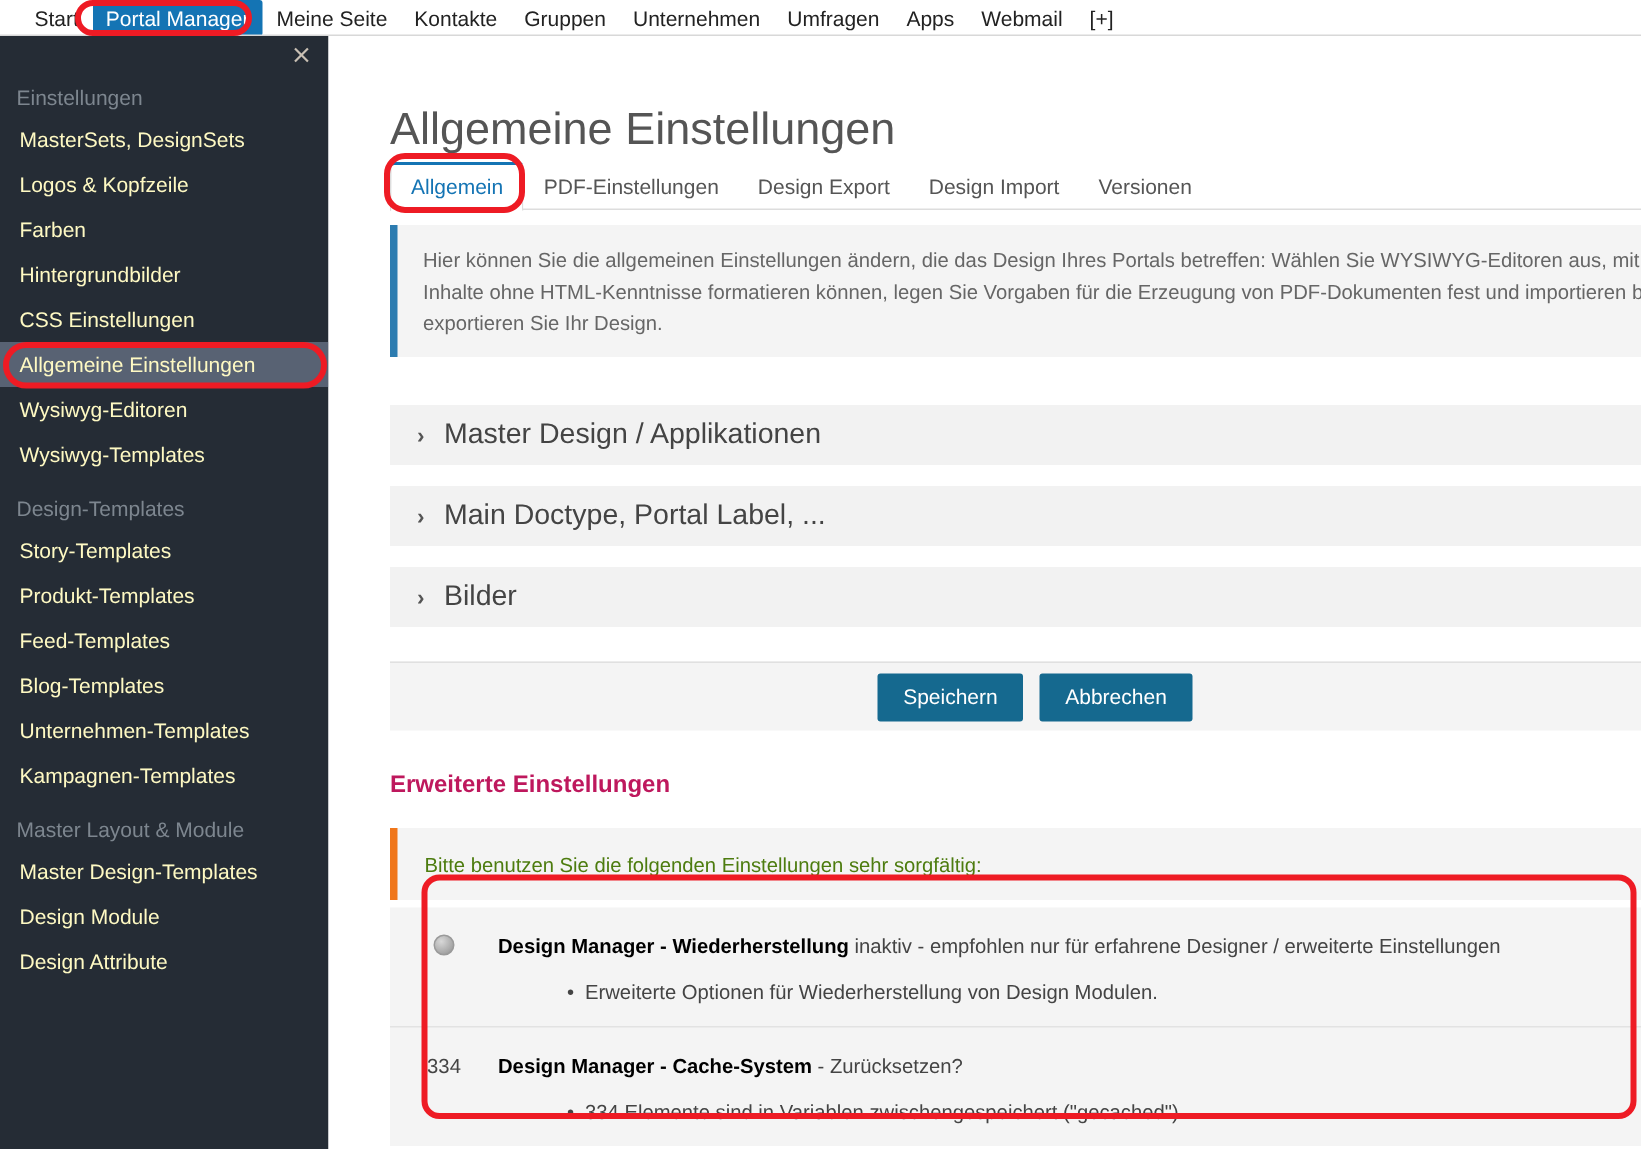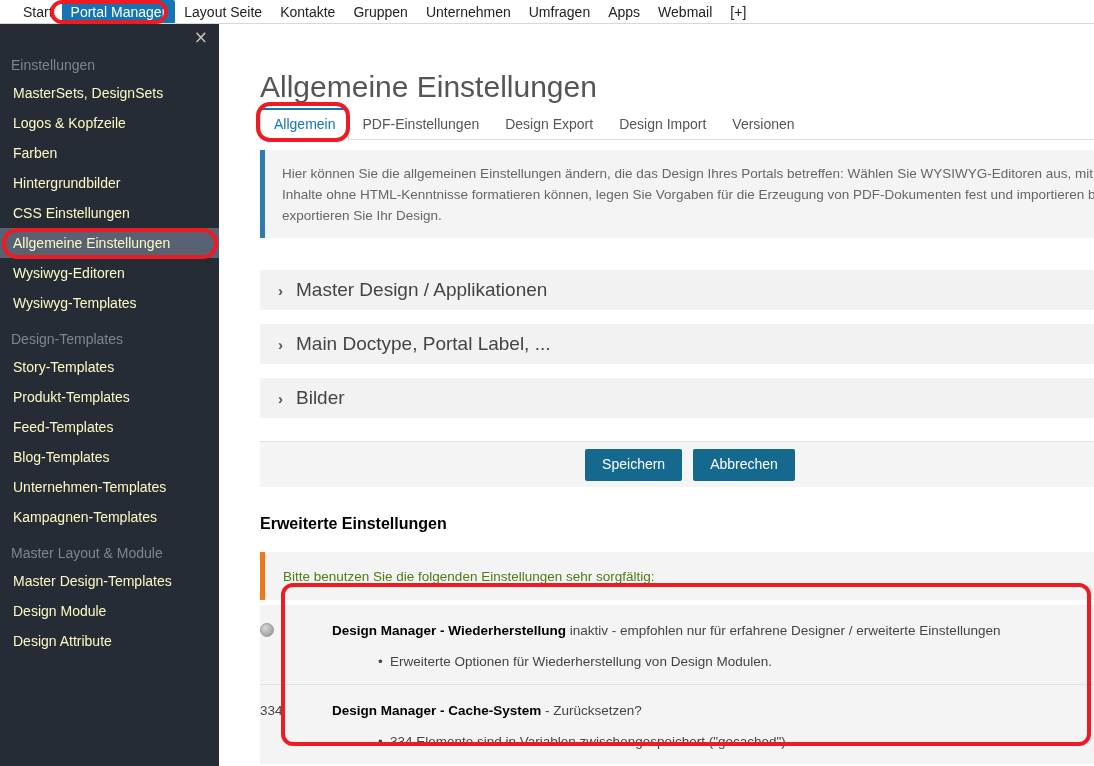--- a/index.html
+++ b/index.html
@@ -171,21 +171,21 @@
     padding: 7px 17px 8px 17px;
     cursor: pointer;
     border-radius: 2px;
     line-height: 17px;
   }
 
   
   #adv-title {
     position: absolute; left: 41px; top: 491px;
     font-size: 16px; font-weight: bold;
-    color: #000000;
+    color: #be185d;
   }
   #warn-alert {
     position: absolute; left: 41px; top: 528px;
     width: 860px; height: 48px;
     background: #f4f4f4;
     border-left: 5px solid #f0761a;
     display: flex; align-items: center;
   }
   #warn-alert span {
     font-size: 13.5px;
@@ -204,21 +204,21 @@
     position: relative;
   }
   .opt-row + .opt-row { border-top: 1px solid #e2e2e2; }
   .opt-head {
     display: flex; align-items: flex-start;
     white-space: nowrap;
   }
   .opt-marker {
     width: 72px;
     flex: 0 0 72px;
-    display: flex; justify-content: flex-start;
+    display: flex; justify-content: center;
     padding-top: 2px;
   }
   .radio-dot {
     width: 14px; height: 14px;
     border-radius: 50%;
     background: radial-gradient(circle at 35% 30%, #d8d8d8 0%, #a9a9a9 65%, #8d8d8d 100%);
     border: 1px solid #9a9a9a;
     display: inline-block;
     cursor: pointer;
   }
@@ -282,21 +282,21 @@
     width: 810px; height: 163px;
     border-radius: 12px;
   }
 </style>
 </head>
 <body>
 
 <div id="topnav">
     <div class="topnav-item">Start</div>
     <div class="topnav-item active">Portal Manager</div>
-    <div class="topnav-item">Layout Seite</div>
+    <div class="topnav-item">Meine Seite</div>
     <div class="topnav-item">Kontakte</div>
     <div class="topnav-item">Gruppen</div>
     <div class="topnav-item">Unternehmen</div>
     <div class="topnav-item">Umfragen</div>
     <div class="topnav-item">Apps</div>
     <div class="topnav-item">Webmail</div>
     <div class="topnav-item">[+]</div>
   </div>
 <div id="topnav-divider"></div>
 

